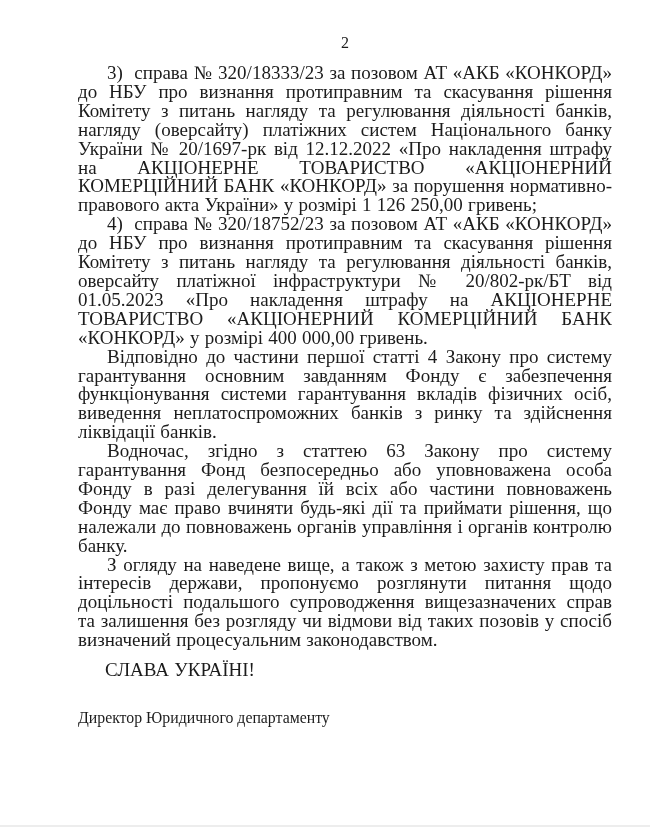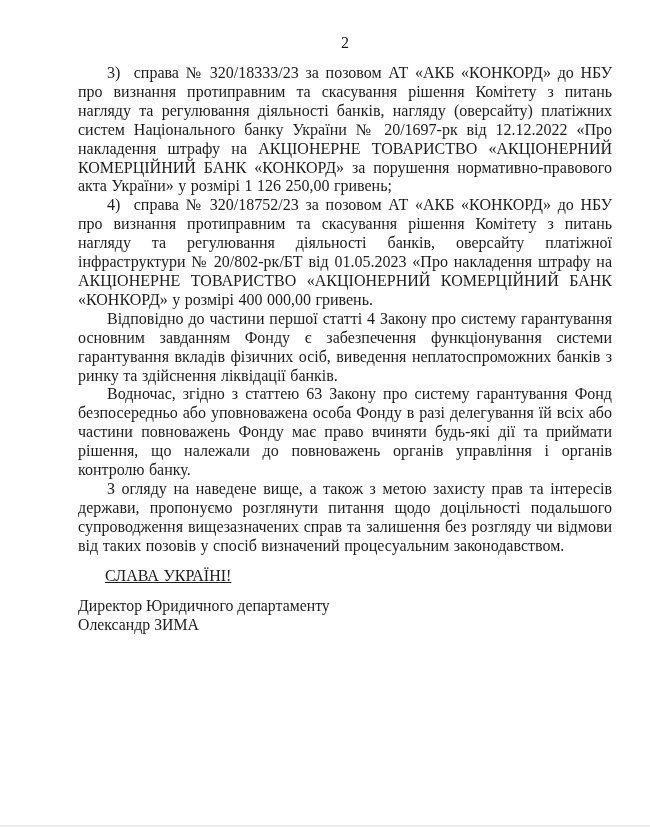--- a/index.html
+++ b/index.html
@@ -26,40 +26,38 @@
     line-height: 19px;
   }
   .content {
     position: absolute;
     top: 64px;
     left: 78px;
     right: 38px;
   }
   .content p {
     margin: 0;
-    font-size: 16px;
+    font-size: 19px;
     line-height: 18.9px;
     text-align: justify;
     text-indent: 29px;
     word-spacing: 0.5px;
   }
   .closing-line {
     margin-top: 11px !important;
     text-align: left !important;
     text-indent: 27px !important;
-    text-decoration: underline;
   }
   .signature-row {
-    margin-top: 12px;
+    margin-top: 29px;
     display: flex;
     justify-content: space-between;
     align-items: baseline;
     font-size: 15.8px;
     line-height: 18.9px;
-    flex-direction: column;
   }
   .page-edge {
     position: absolute;
     left: 0;
     right: 0;
     bottom: 0;
     height: 2px;
     background: #ededed;
   }
 </style>
@@ -74,18 +72,17 @@
     <p>3)&nbsp; справа № 320/18333/23 за позовом АТ «АКБ «КОНКОРД» до НБУ про визнання протиправним та скасування рішення Комітету з питань нагляду та регулювання діяльності банків, нагляду (оверсайту) платіжних систем Національного банку України № 20/1697-рк від 12.12.2022 «Про накладення штрафу на АКЦІОНЕРНЕ ТОВАРИСТВО «АКЦІОНЕРНИЙ КОМЕРЦІЙНИЙ БАНК «КОНКОРД» за порушення нормативно-правового акта України» у розмірі 1&nbsp;126&nbsp;250,00 гривень;</p>
     <p>4)&nbsp; справа № 320/18752/23 за позовом АТ «АКБ «КОНКОРД» до НБУ про визнання протиправним та скасування рішення Комітету з питань нагляду та регулювання діяльності банків, оверсайту платіжної інфраструктури № 20/802-рк/БТ від 01.05.2023 «Про накладення штрафу на АКЦІОНЕРНЕ ТОВАРИСТВО «АКЦІОНЕРНИЙ КОМЕРЦІЙНИЙ БАНК «КОНКОРД» у розмірі 400&nbsp;000,00 гривень.</p>
     <p>Відповідно до частини першої статті 4 Закону про систему гарантування основним завданням Фонду є забезпечення функціонування системи гарантування вкладів фізичних осіб, виведення неплатоспроможних банків з ринку та здійснення ліквідації банків.</p>
     <p>Водночас, згідно з статтею 63 Закону про систему гарантування Фонд безпосередньо або уповноважена особа Фонду в разі делегування їй всіх або частини повноважень Фонду має право вчиняти будь-які дії та приймати рішення, що належали до повноважень органів управління і органів контролю банку.</p>
     <p>З огляду на наведене вище, а також з метою захисту прав та інтересів держави, пропонуємо розглянути питання щодо доцільності подальшого супроводження вищезазначених справ та залишення без розгляду чи відмови від таких позовів у спосіб визначений процесуальним законодавством.</p>
 
     <p class="closing-line">СЛАВА УКРАЇНІ!</p>
 
     <div class="signature-row">
       <span>Директор Юридичного департаменту</span>
-      <span>Олександр ЗИМА</span>
     </div>
   </div>
 
   <div class="page-edge"></div>
 </div>
 
 </body></html>

